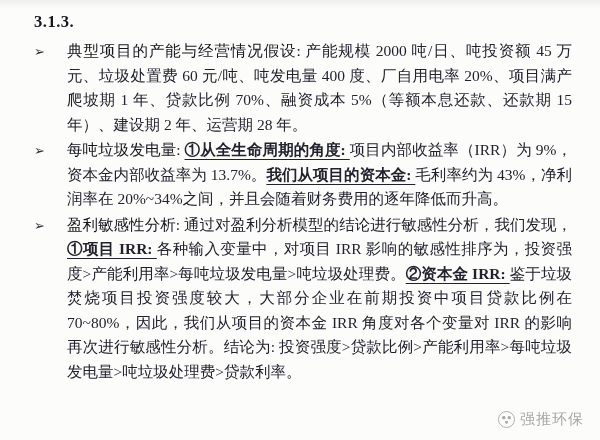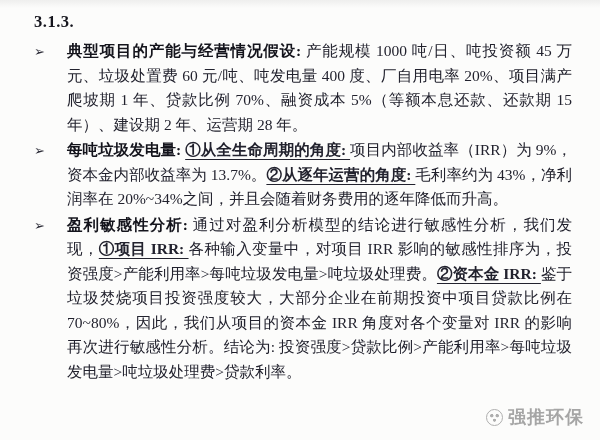--- a/index.html
+++ b/index.html
@@ -50,21 +50,21 @@
     color: #2a2a36;
   }
   .para {
     flex: 1;
     margin: 0;
     font-size: 15.5px;
     line-height: 24.5px;
     text-align: justify;
   }
   .run.lead {
-    font-weight: bold;
+    font-weight: normal;
     color: #14141c;
   }
   .run.u {
     text-decoration: underline;
     text-decoration-thickness: 1.3px;
     text-underline-offset: 4px;
     font-weight: bold;
   }
   .watermark {
     position: absolute;
@@ -80,22 +80,22 @@
     height: 15px;
     border: 1.5px solid #9b9b9b;
     border-radius: 50%;
     display: inline-block;
     background:
       radial-gradient(circle at 32% 38%, #9b9b9b 1.4px, transparent 2px),
       radial-gradient(circle at 68% 38%, #9b9b9b 1.4px, transparent 2px),
       radial-gradient(circle at 50% 68%, #9b9b9b 1.2px, transparent 1.8px);
   }
   .wm-text {
-    font-size: 18px;
-    font-weight: bold;
+    font-size: 15px;
+    font-weight: normal;
     color: #909090;
     letter-spacing: 1px;
   }
   
   .scan-noise {
     position: absolute;
     top: 0;
     left: 0;
     right: 0;
     height: 8px;
@@ -111,28 +111,28 @@
 
   <div class="heading">
     <span class="num">3.1.3.</span>
   </div>
 
   <div class="bullets">
 
     <div class="bullet">
       <span class="marker">➢</span>
       <p class="para">
-        <span class="run lead">典型项目的产能与经营情况假设: </span><span class="run">产能规模 1000 吨/日、吨投资额 45 万元、垃圾处置费 60 元/吨、吨发电量 400 度、厂自用电率 20%、项目满产爬坡期 1 年、贷款比例 70%、融资成本 5%（等额本息还款、还款期 15 年）、建设期 2 年、运营期 28 年。</span>
+        <span class="run lead">典型项目的产能与经营情况假设: </span><span class="run">产能规模 2000 吨/日、吨投资额 45 万元、垃圾处置费 60 元/吨、吨发电量 400 度、厂自用电率 20%、项目满产爬坡期 1 年、贷款比例 70%、融资成本 5%（等额本息还款、还款期 15 年）、建设期 2 年、运营期 28 年。</span>
       </p>
     </div>
 
     <div class="bullet">
       <span class="marker">➢</span>
       <p class="para">
-        <span class="run lead">每吨垃圾发电量: </span><span class="run u">①从全生命周期的角度: </span><span class="run">项目内部收益率（IRR）为 9%，资本金内部收益率为 13.7%。</span><span class="run u">②从逐年运营的角度: </span><span class="run"> 毛利率约为 43%，净利润率在 20%~34%之间，并且会随着财务费用的逐年降低而升高。</span>
+        <span class="run lead">每吨垃圾发电量: </span><span class="run u">①从全生命周期的角度: </span><span class="run">项目内部收益率（IRR）为 9%，资本金内部收益率为 13.7%。</span><span class="run u">我们从项目的资本金: </span><span class="run"> 毛利率约为 43%，净利润率在 20%~34%之间，并且会随着财务费用的逐年降低而升高。</span>
       </p>
     </div>
 
     <div class="bullet">
       <span class="marker">➢</span>
       <p class="para">
         <span class="run lead">盈利敏感性分析: </span><span class="run">通过对盈利分析模型的结论进行敏感性分析，我们发现，</span><span class="run u">①项目 IRR: </span><span class="run">各种输入变量中，对项目 IRR 影响的敏感性排序为，投资强度&gt;产能利用率&gt;每吨垃圾发电量&gt;吨垃圾处理费。</span><span class="run u">②资本金 IRR: </span><span class="run">鉴于垃圾焚烧项目投资强度较大，大部分企业在前期投资中项目贷款比例在 70~80%，因此，我们从项目的资本金 IRR 角度对各个变量对 IRR 的影响再次进行敏感性分析。结论为: 投资强度&gt;贷款比例&gt;产能利用率&gt;每吨垃圾发电量&gt;吨垃圾处理费&gt;贷款利率。</span>
       </p>
     </div>
 

